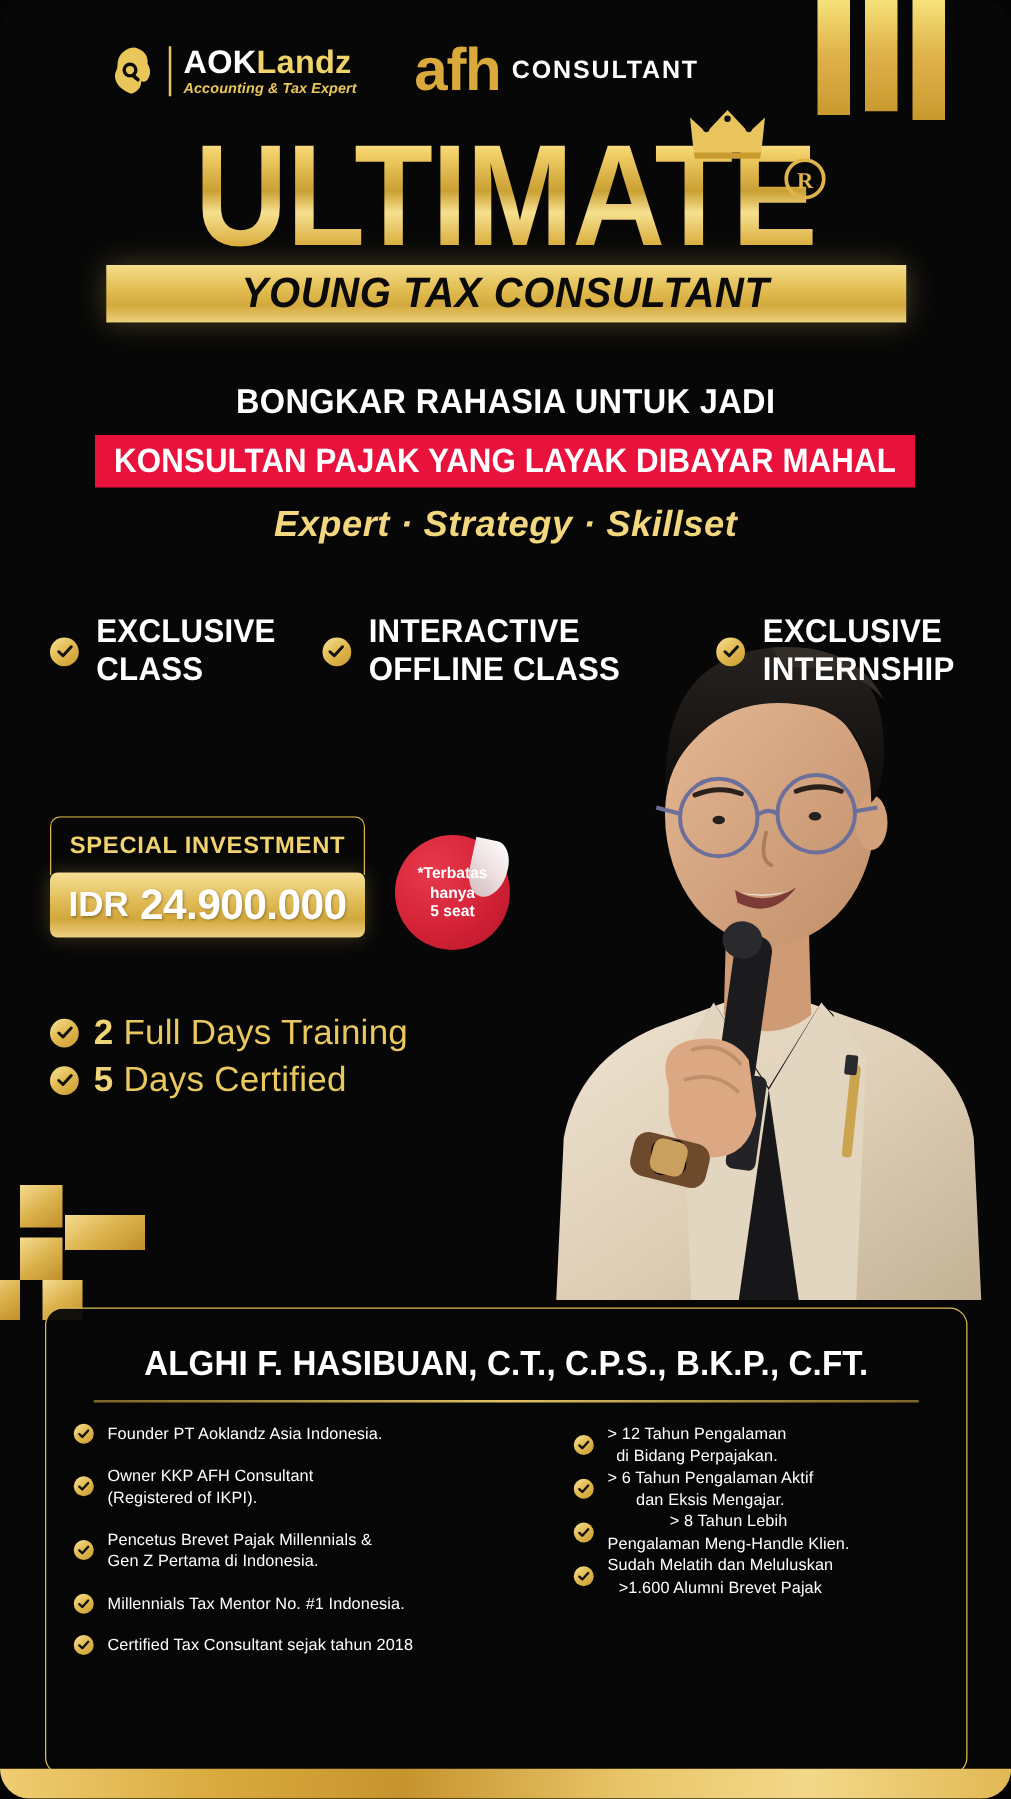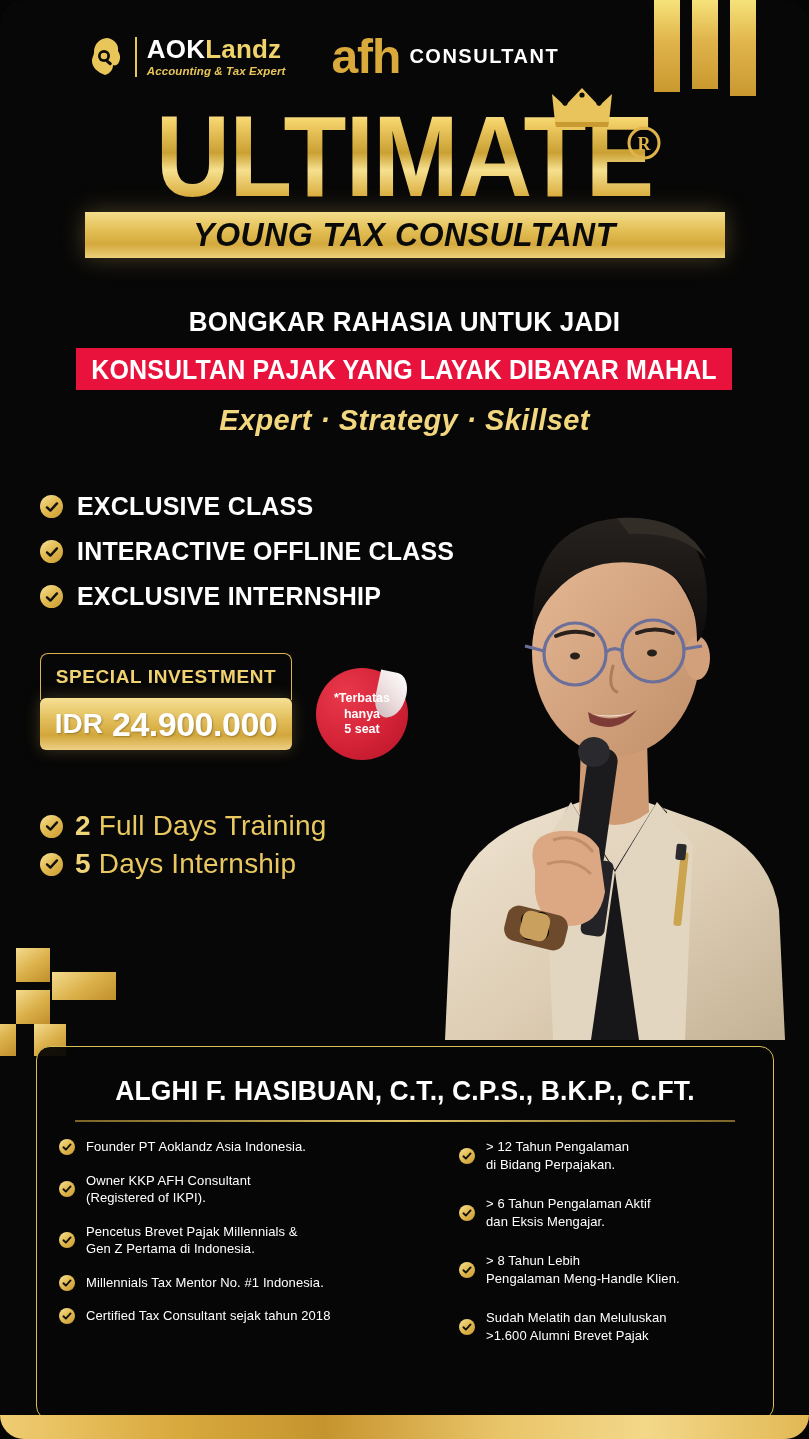--- a/index.html
+++ b/index.html
@@ -56,21 +56,21 @@
   
   .bongkar{position:absolute;top:306px;left:0;width:809px;text-align:center;
     font-size:26px;font-weight:bold;color:#fff;letter-spacing:.3px;transform:scaleY(1.06);}
   .redbar{position:absolute;top:348px;left:76px;width:656px;height:42px;background:#e8123c;
     display:flex;align-items:center;justify-content:center;}
   .redbar span{font-size:25px;font-weight:bold;color:#fff;letter-spacing:.1px;transform:scaleY(1.08);}
   .mss{position:absolute;top:404px;left:0;width:809px;text-align:center;
     font-size:29px;font-weight:bold;font-style:italic;color:#f2d77e;letter-spacing:.4px;}
 
   
-  .feats{position:absolute;top:492px;left:40px;display:flex;flex-direction:column;gap:16px;z-index:5;}
+  .feats{position:absolute;top:492px;left:40px;display:flex;flex-direction:row;gap:29px;z-index:5;}
   .feat{display:flex;align-items:center;gap:14px;}
   .feat .lbl{font-size:25px;font-weight:bold;color:#fff;letter-spacing:.2px;transform:scaleY(1.05);}
   .chk{width:23px;height:23px;flex:none;border-radius:50%;
     background:linear-gradient(140deg,#f7e49b 0%,#e3bc54 45%,#c99b30 100%);
     display:flex;align-items:center;justify-content:center;}
   .chk svg{width:14px;height:14px;}
 
   
   .pricebox{position:absolute;top:653px;left:40px;width:252px;z-index:6;}
   .price-top{border:1.6px solid #d9b44f;border-bottom:none;border-radius:8px 8px 0 0;
@@ -110,21 +110,21 @@
     pointer-events:none;}
 
   
   .card{position:absolute;left:36px;top:1046px;width:736px;height:372px;
     border:1.4px solid #d9bd57;border-radius:14px;background:rgba(6,6,6,.94);z-index:8;overflow:hidden;}
   .card h2{margin:0;padding:28px 0 0;text-align:center;font-size:26.5px;font-weight:bold;color:#fff;letter-spacing:.1px;transform:scaleY(1.05);}
   .rule{margin:14px auto 0;width:660px;height:2px;background:linear-gradient(90deg,#7a6427,#e0c264 50%,#7a6427);}
   .cols{display:flex;padding:16px 18px 0 22px;gap:10px;}
   .col{flex:1;display:flex;flex-direction:column;}
   .col.left{flex:0 0 384px;gap:16px;}
-  .col.right{flex:1;gap:22px;padding-left:6px;}
+  .col.right{flex:1;padding-left:6px;text-align:center;}
   .cred{display:flex;align-items:center;gap:11px;}
   .cred .chk{width:16px;height:16px;}
   .cred .chk svg{width:10px;height:10px;}
   .cred .t{font-size:13px;color:#fff;line-height:1.35;letter-spacing:.1px;}
 
   
   .goldbar{position:absolute;left:0;bottom:0;width:809px;height:24px;
     background:linear-gradient(90deg,#f0cd72 0%,#d8a93d 22%,#c6942e 40%,#e9c569 62%,#f3d889 80%,#e2b854 100%);z-index:9;}
 </style>
 </head>
@@ -239,21 +239,21 @@
           </svg>
         </span>
       <span class="lbl"><b>2</b> <span>Full Days Training</span></span>
     </div>
     <div class="day">
       <span class="chk">
           <svg viewBox="0 0 14 14">
             <path d="M2 7.4 L5.4 10.6 L12 3.4" stroke="#111" stroke-width="2.4" fill="none" stroke-linecap="round" stroke-linejoin="round"></path>
           </svg>
         </span>
-      <span class="lbl"><b>5</b> <span>Days Internship</span></span>
+      <span class="lbl"><b>5</b> <span>Days Certified</span></span>
     </div>
   </div>
 
   <div class="pix">
     <i style="left:16px;top:18px;width:34px;height:34px;"></i>
     <i style="left:52px;top:42px;width:64px;height:28px;"></i>
     <i style="left:16px;top:60px;width:34px;height:34px;"></i>
     <i style="left:-16px;top:94px;width:32px;height:32px;"></i>
     <i style="left:34px;top:94px;width:32px;height:32px;"></i>
   </div>

